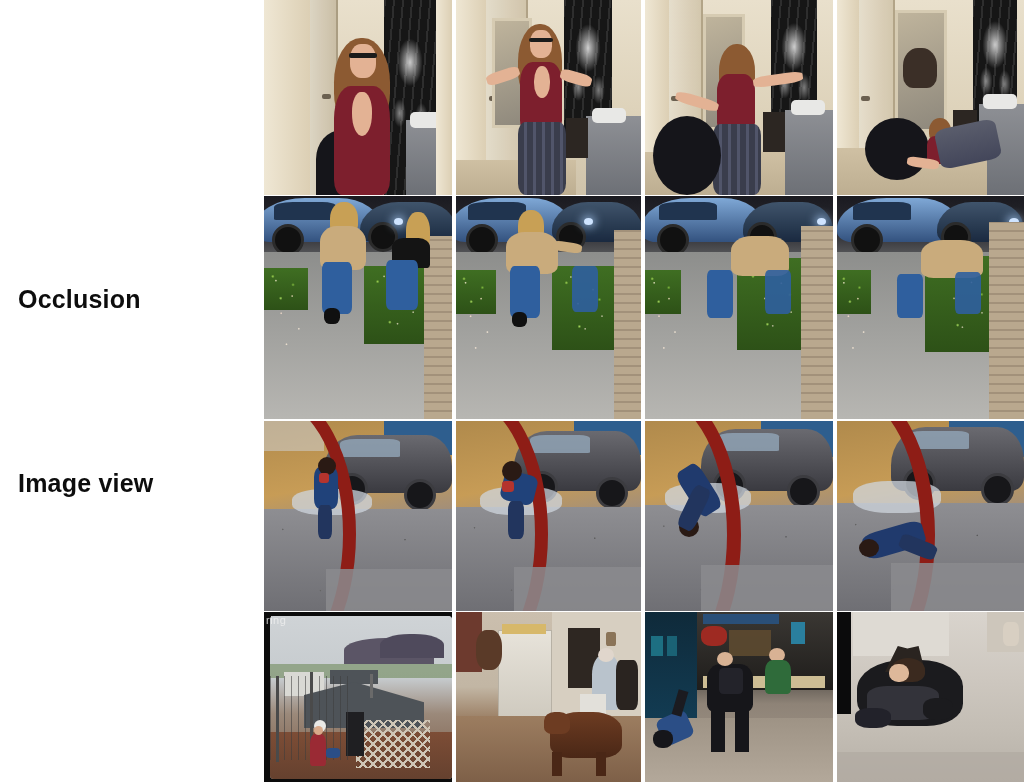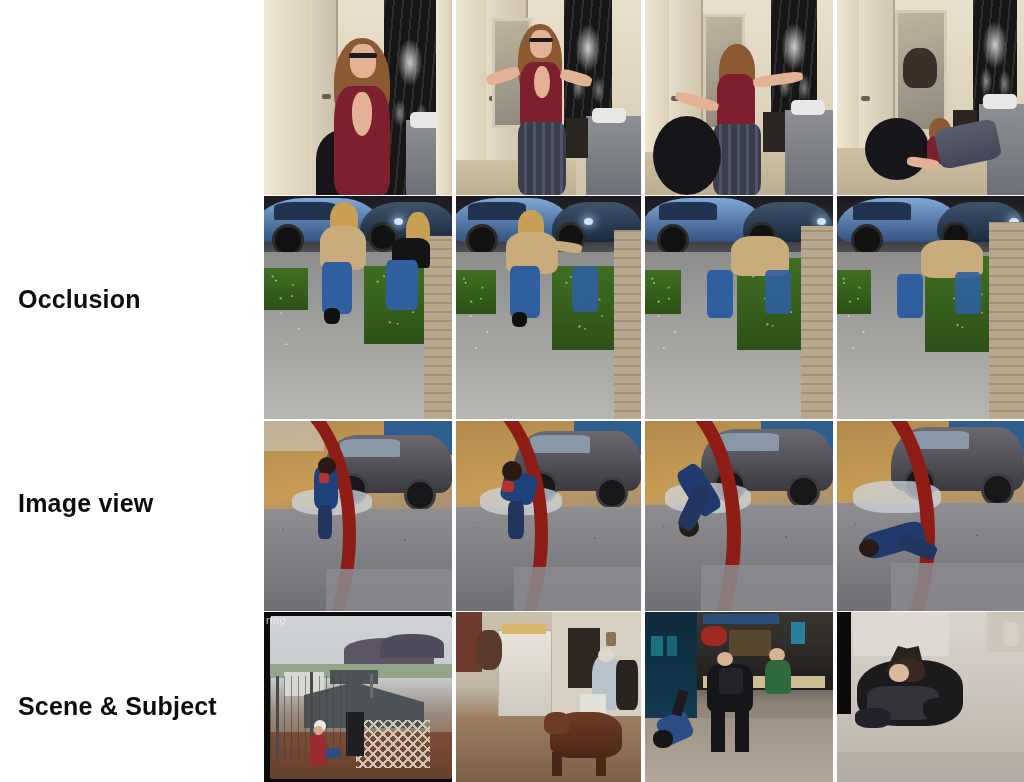--- a/index.html
+++ b/index.html
@@ -139,22 +139,21 @@
   .sn-skin{background:#ddb89a;border-radius:46%;}
   .sn-hair{background:#3b2a1f;border-radius:50% 50% 36% 36%;}
 </style>
 </head>
 <body>
 
 <div id="figure">
 
   <div class="label-col">
     <div class="row-label" style="top:287px">Occlusion</div>
-    <div class="row-label" style="top:491px">Image view</div>
-    <div class="row-label" style="top:694px">Scene &amp; Subject</div>
+    <div class="row-label" style="top:471px">Image view</div>
   </div>
 
   <div class="grid">
 
     <div class="grid-row" style="top:0;height:195px">
 
       <div class="cell" style="width:188px;height:195px">
         <div class="scene">
           <div class="sh bd-bg"></div>
           <div class="sh bd-door" style="left:0;width:46px"></div>

